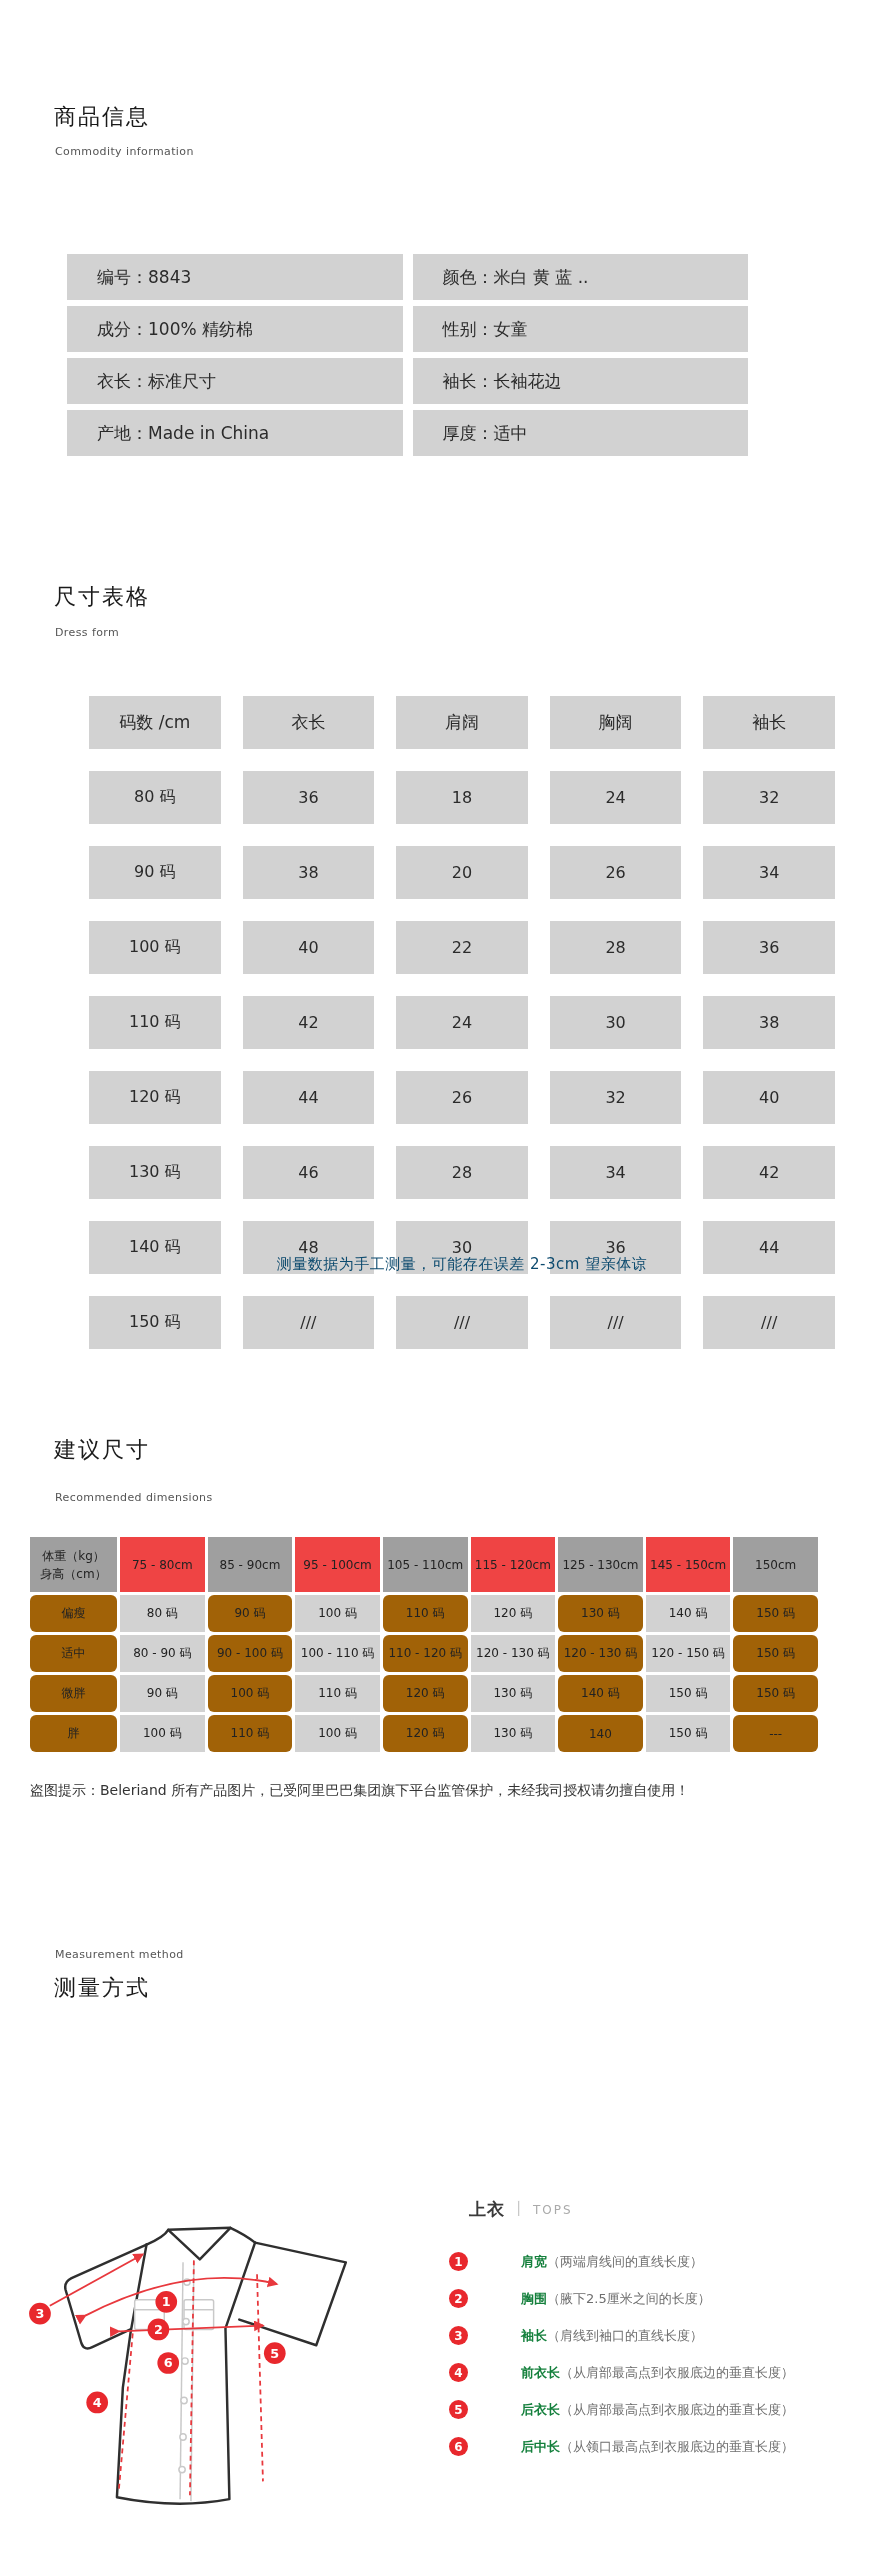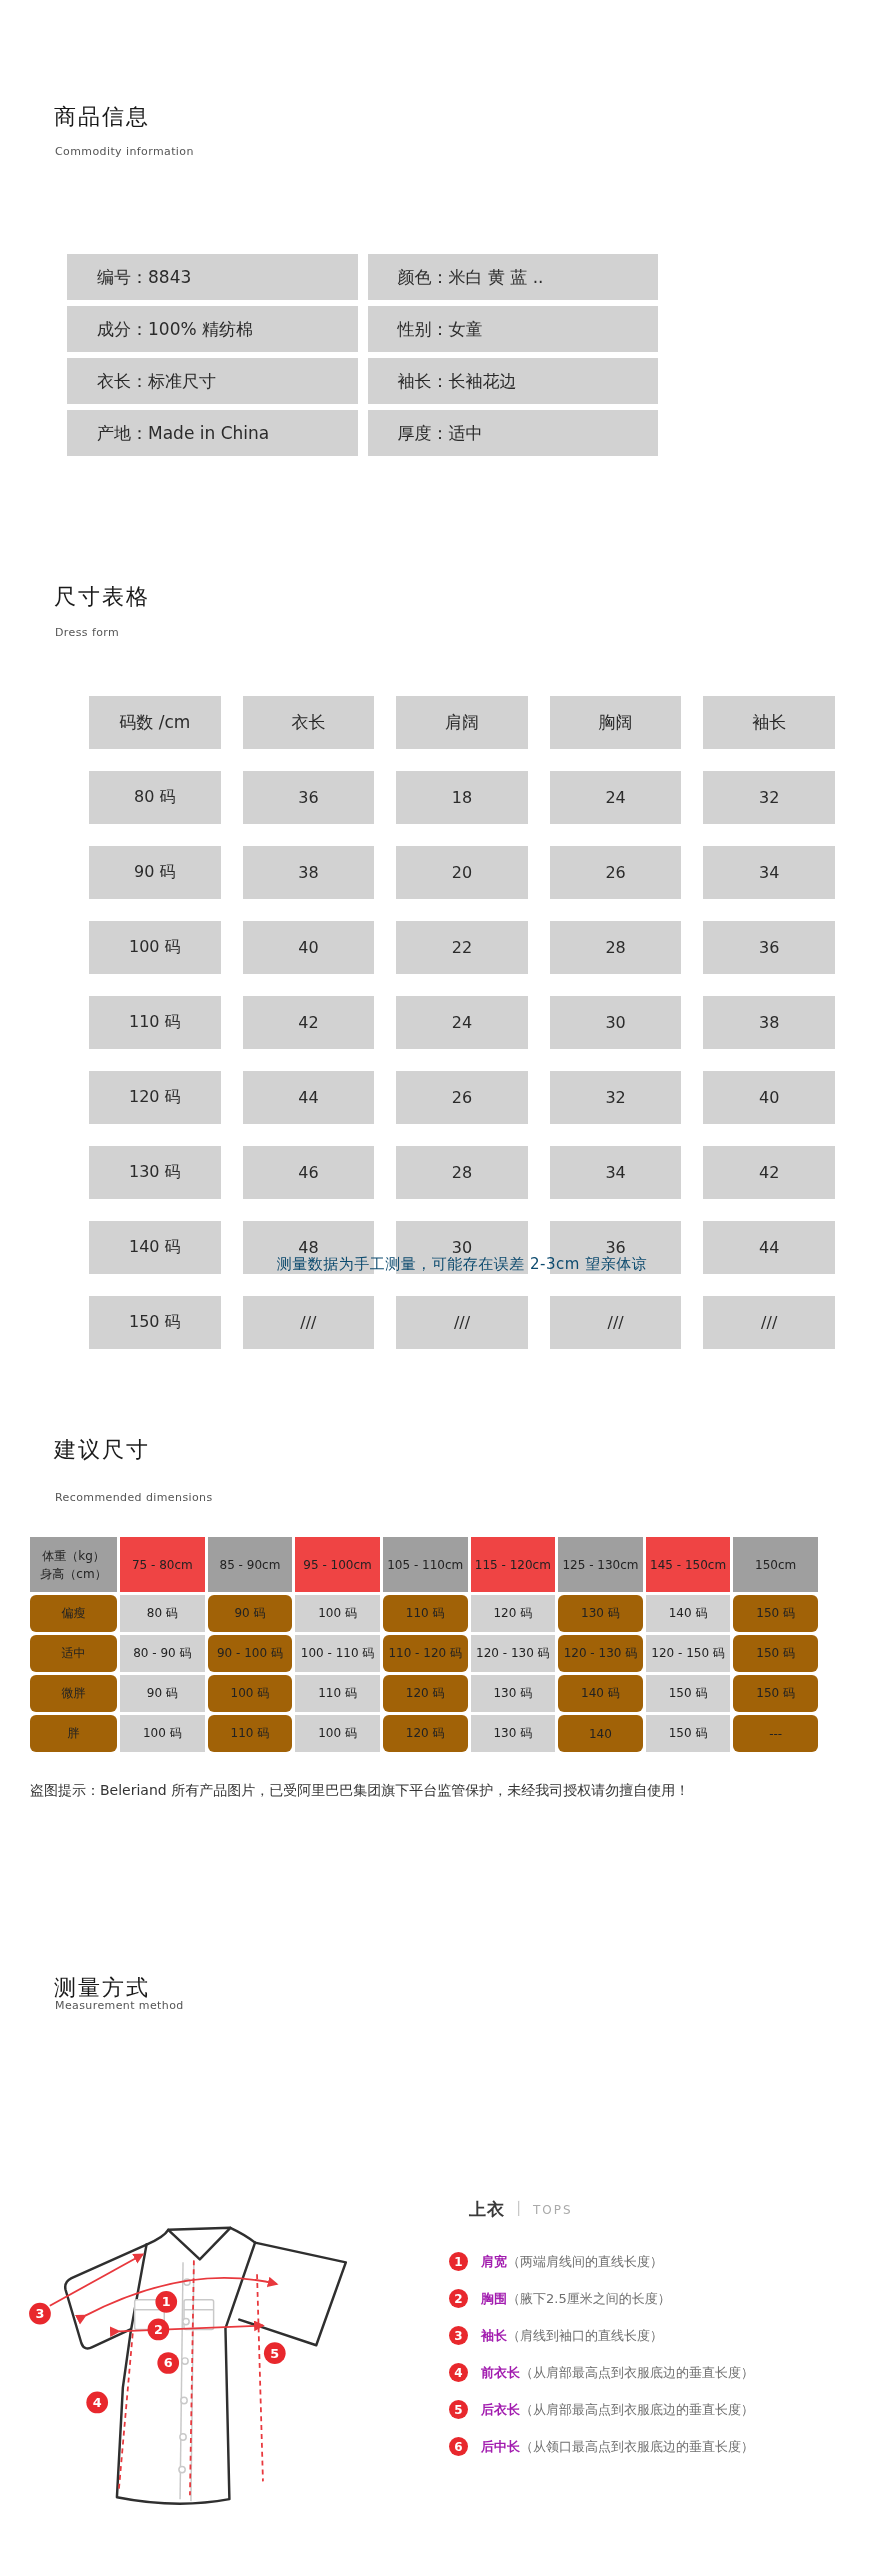--- a/index.html
+++ b/index.html
@@ -3,21 +3,21 @@
 <meta charset="utf-8">
 <style>
   html,body { margin:0; padding:0; background:#ffffff; }
   body { font-family:"DejaVu Sans","Liberation Sans",sans-serif; }
   .page { position:relative; width:888px; height:2576px; background:#ffffff; overflow:hidden; }
 
   .sec-title { position:absolute; left:54px; font-size:22px; color:#1a1a1a; letter-spacing:2px; font-weight:500; }
   .sec-sub   { position:absolute; left:55px; font-size:11px; color:#555; letter-spacing:0.4px; }
 
   
-  #info-table { position:absolute; left:67px; top:254px; width:591px;
+  #info-table { position:absolute; left:67px; top:254px; width:681px;
                 display:grid; grid-template-columns:1fr 1fr; column-gap:10px; row-gap:6px; }
   .info-cell { background:#d2d2d2; height:46px; line-height:46px; padding-left:30px;
                font-size:17px; color:#2b2b2b; white-space:nowrap; overflow:hidden; }
 
   
   #size-table { position:absolute; left:89px; top:696px; width:746px;
                 display:grid; grid-template-columns:repeat(5,1fr); gap:22px; }
   .size-cell { background:#d2d2d2; height:53px; display:flex; align-items:center; justify-content:center;
                font-size:16px; color:#2b2b2b; }
   .size-header { font-size:17px; }
@@ -42,21 +42,21 @@
   #diagram { position:absolute; left:20px; top:2215px; }
   #legend { position:absolute; left:449px; top:2198px; width:424px; }
   .legend-title { display:flex; align-items:center; margin-bottom:22px;margin-left:20px; }
   .legend-cn { font-size:17px; font-weight:bold; color:#3a3a3a; letter-spacing:1px; }
   .legend-div { color:#c8c8c8; font-size:16px; margin:0 6px; }
   .legend-en { font-size:12px; color:#aaaaaa; letter-spacing:2px; }
   .legend-item { display:flex; align-items:center; height:37px; }
   .legend-num { flex:0 0 auto; width:19px; height:19px; border-radius:50%; background:#e8282d; color:#fff;
                 font-size:12px; font-weight:bold; display:flex; align-items:center; justify-content:center;
                 margin-right:13px; }
-  .legend-label { font-weight:bold; color:#a21caf; font-size:13px; }
+  .legend-label { font-weight:bold; color:#15803d; font-size:13px;margin-left:40px; }
   .legend-desc { color:#6e6e6e; font-size:13px; }
 </style>
 </head>
 <body>
 
 <div class="page">
 
   <div class="sec-title" style="top:102px">商品信息</div>
   <div class="sec-sub" style="top:145px">Commodity information</div>
   <div id="info-table">
@@ -169,21 +169,21 @@
       <div class="rec-cell rec-data light2">100 码</div>
       <div class="rec-cell rec-data dark2">120 码</div>
       <div class="rec-cell rec-data light2">130 码</div>
       <div class="rec-cell rec-data dark2">140</div>
       <div class="rec-cell rec-data light2">150 码</div>
       <div class="rec-cell rec-data dark2">---</div>
     </div>
   <div id="notice">盗图提示：Beleriand 所有产品图片，已受阿里巴巴集团旗下平台监管保护，未经我司授权请勿擅自使用！</div>
 
   <div class="sec-title" style="top:1973px">测量方式</div>
-  <div class="sec-sub" style="top:1999px">Measurement method</div>
+  <div class="sec-sub" style="top:1948px">Measurement method</div>
 
   <svg id="diagram" width="405" height="296" viewBox="0 0 410 300">
     <defs>
       <marker id="arr" markerWidth="8" markerHeight="8" refX="5" refY="3" orient="auto">
         <path d="M0,0 L6,3 L0,6 Z" fill="#e8383d"></path>
       </marker>
     </defs>
 
     <g stroke="#2f2f2f" stroke-width="2.5" fill="#ffffff" stroke-linejoin="round" stroke-linecap="round">
       <path d="M128,30 L52,64 Q44,68 46,76 L62,130 Q65,138 73,134 L116,114"></path>

